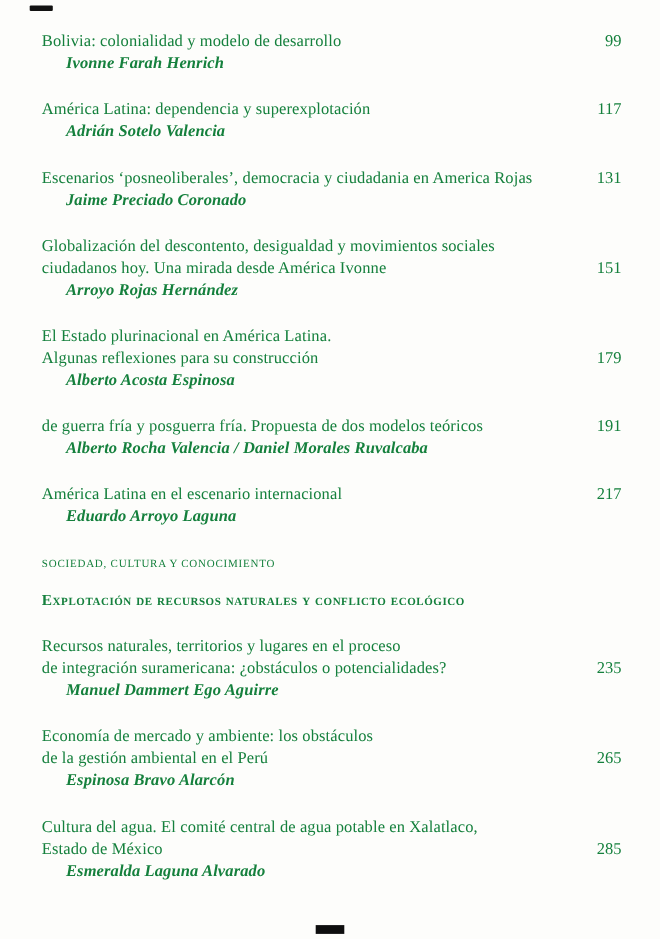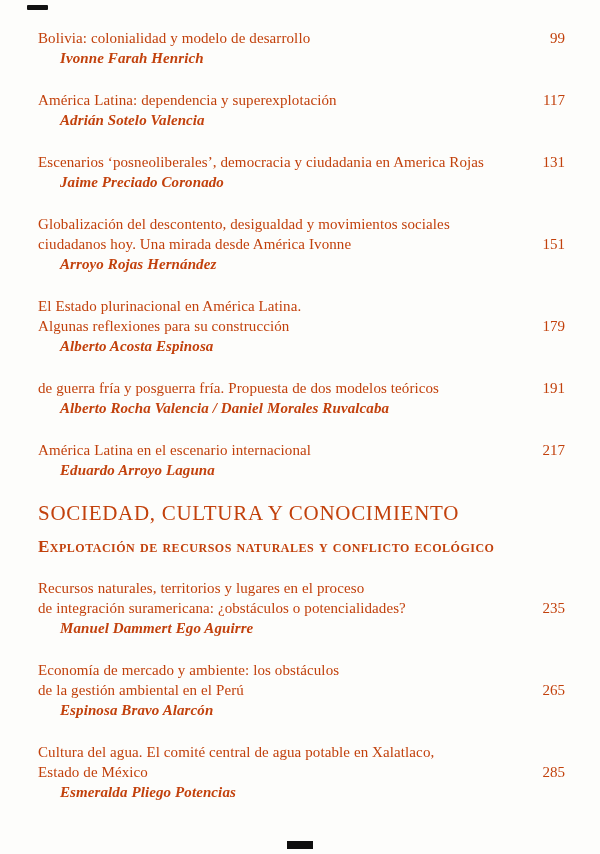--- a/index.html
+++ b/index.html
@@ -6,21 +6,21 @@
   html, body { width:600px; height:854px; }
   body {
     background:#e9e9e9;
     font-family:"Liberation Serif", serif;
   }
   .page {
     position:relative;
     width:600px;
     height:854px;
     background:#fdfdfb;
-    color:#c2410c;
+    color:#15803d;
     padding:28px 35px 0 38px;
     overflow:hidden;
     font-size:15px;
   }
   .entry { }
   .title-row {
     display:flex;
     justify-content:space-between;
     align-items:baseline;
     line-height:20px;
@@ -32,29 +32,29 @@
   }
   .author {
     font-style:italic;
     font-weight:600;
     line-height:20px;
     padding-left:22px;
     margin-bottom:22px;
     letter-spacing:0.1px;
   }
   .section-heading {
-    font-size:21px;
+    font-size:10px;
     line-height:22px;
     letter-spacing:0.7px;
     margin:8px 0 14px 0;
   }
   .subsection-heading {
     font-variant:small-caps;
     font-weight:bold;
-    font-size:17px;
+    font-size:14px;
     line-height:18px;
     letter-spacing:0.5px;
     margin-bottom:22px;
   }
   .artifact-top {
     position:absolute;
     top:5px; left:27px;
     width:21px; height:5px;
     background:#121212;
     border-radius:1px;
@@ -156,18 +156,18 @@
         <div class="author">Espinosa Bravo Alarcón</div>
       </div>
       <div class="entry">
         <div class="title-row">
           <span class="title-text">Cultura del agua. El comité central de agua potable en Xalatlaco,</span>
         </div>
         <div class="title-row">
           <span class="title-text">Estado de México</span>
           <span class="page-num">285</span>
         </div>
-        <div class="author">Esmeralda Pliego Potencias</div>
+        <div class="author">Esmeralda Laguna Alvarado</div>
       </div>
     </div>
 
   <div class="artifact-bottom"></div>
 </div>
 
 </body></html>

